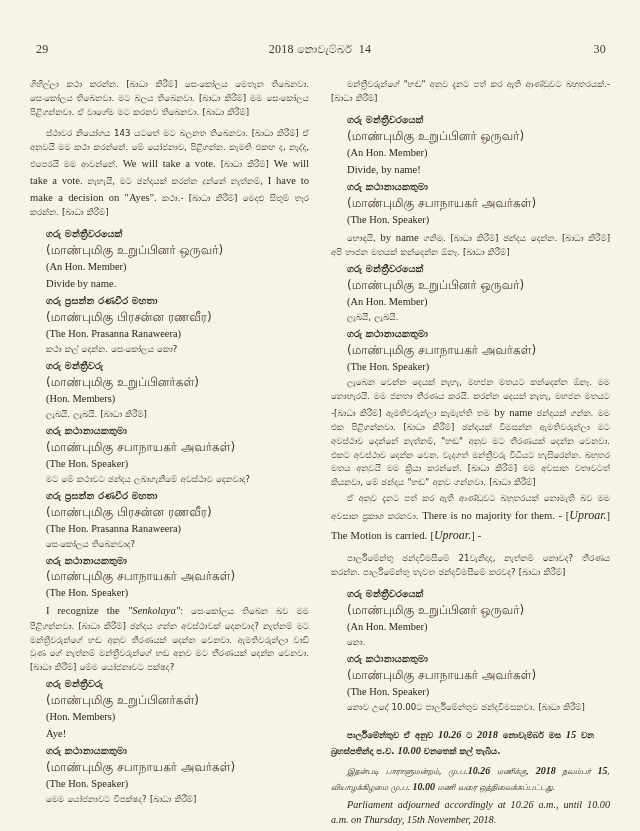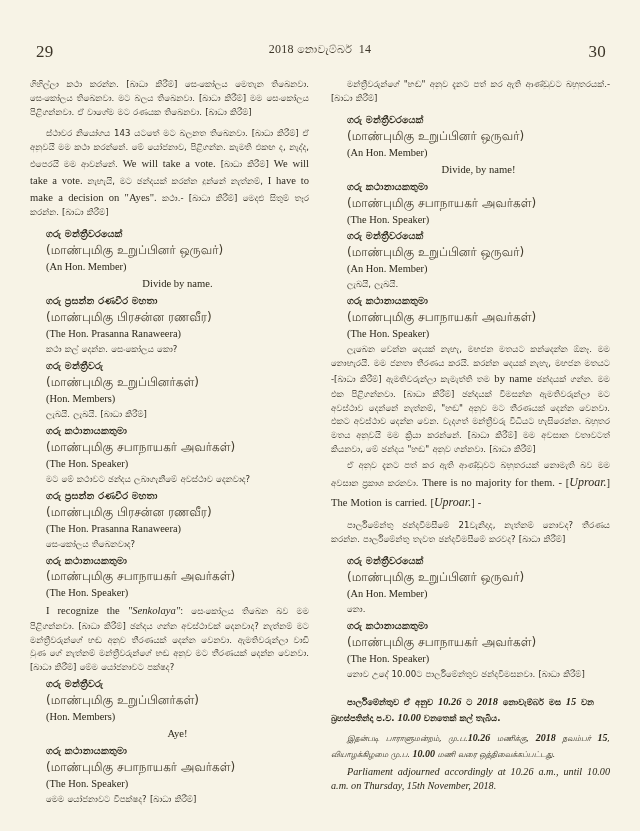--- a/index.html
+++ b/index.html
@@ -27,21 +27,21 @@
   }
   
   .header {
     position: relative;
     height: 22px;
     margin-bottom: 14px;
   }
   .folio-left, .folio-right, .header-center {
     position: absolute;
     top: 0;
-    font-size: 17px;
+    font-size: 12px;
     color: #3c3528;
     letter-spacing: 0.3px;
   }
   .folio-left { left: 6px; }
   .folio-right { right: 4px; }
   .header-center {
     left: 0;
     right: 0;
     text-align: center;
     font-size: 12px;
@@ -125,21 +125,20 @@
     font-size: 10.6px;
     font-style: italic;
   }
   .speech-en-only {
     font-family: "Liberation Serif", serif;
     font-size: 10.6px;
     line-height: 1.5;
     color: #2a2619;
     margin: 0 0 2px 0;
     padding-left: 16px;
-    text-align: center;
   }
   
   .adjourn {
     margin-top: 12px;
   }
   .adjourn .adj-sin {
     font-family: "DejaVu Sans", sans-serif;
     font-size: 8.5px;
     font-weight: bold;
     line-height: 1.6;
@@ -190,21 +189,21 @@
   <div class="header">
     <span class="folio-left">29</span>
     <span class="header-center"><span>2018</span>&nbsp;<span class="hdr-date-sin">නොවැම්බර්</span>&nbsp;&nbsp;<span>14</span></span>
     <span class="folio-right">30</span>
   </div>
 
   <div class="columns">
 
    <div class="col">
 
-     <p class="para">ගිහිල්ලා කථා කරන්න. [බාධා කිරීම්] සෙංකෝලය මෙතැන තිබෙනවා. සෙංකෝලය තිබෙනවා. මට බලය තිබෙනවා. [බාධා කිරීම්] මම සෙංකෝලය පිළිගන්නවා. ඒ වාගේම මට රණයක තිබෙනවා. [බාධා කිරීම්]</p>
+     <p class="para">ගිහිල්ලා කථා කරන්න. [බාධා කිරීම්] සෙංකෝලය මෙතැන තිබෙනවා. සෙංකෝලය තිබෙනවා. මට බලය තිබෙනවා. [බාධා කිරීම්] මම සෙංකෝලය පිළිගන්නවා. ඒ වාගේම මට කරනව තිබෙනවා. [බාධා කිරීම්]</p>
 
      <p class="para indent"><span>ස්ථාවර නියෝගය 143 යටතේ මට බලනත තිබෙනවා. [බාධා කිරීම්] ඒ අනුවයි මම කථා කරන්නේ. මේ යෝජනාව, පිළිගන්න. කැමති එකඟ ද, නැද්ද, එපෙරයි මම ආවන්නේ. </span><span class="en">We will take a vote.</span><span> [බාධා කිරීම්] </span><span class="en">We will take a vote.</span><span> නැහැයි, මට ඡන්දයක් කරන්න දුන්නේ නැත්නම්, </span><span class="en">I have to make a decision on "Ayes".</span><span> කථා.- [බාධා කිරීම්] මෙදළු සිතුම් තෑර කරන්න. [බාධා කිරීම්]</span></p>
 
      <div class="speaker">
        <span class="name-sin">ගරු මන්ත්‍රීවරයෙක්</span>
        <span class="name-tam">(மாண்புமிகு உறுப்பினர் ஒருவர்)</span>
        <span class="name-eng">(An Hon. Member)</span>
      </div>
      <p class="speech-en-only">Divide by name.</p>
 
@@ -268,20 +267,21 @@
        <span class="name-tam">(மாண்புமிகு உறுப்பினர் ஒருவர்)</span>
        <span class="name-eng">(An Hon. Member)</span>
      </div>
      <p class="speech-en-only">Divide, by name!</p>
 
      <div class="speaker">
        <span class="name-sin">ගරු කථානායකතුමා</span>
        <span class="name-tam">(மாண்புமிகு சபாநாயகர் அவர்கள்)</span>
        <span class="name-eng">(The Hon. Speaker)</span>
      </div>
+     <p class="speech"><span>හොඳයි, </span><span class="en">by name</span><span> ගනිමු. [බාධා කිරීම්] ඡන්දය දෙන්න. [බාධා කිරීම්] අපි හාජන මතයක් කන්දෙන්න ඕනෑ. [බාධා කිරීම්]</span></p>
 
      <div class="speaker">
        <span class="name-sin">ගරු මන්ත්‍රීවරයෙක්</span>
        <span class="name-tam">(மாண்புமிகு உறுப்பினர் ஒருவர்)</span>
        <span class="name-eng">(An Hon. Member)</span>
      </div>
      <p class="speech">ලැබයි, ලැබයි.</p>
 
      <div class="speaker">
        <span class="name-sin">ගරු කථානායකතුමා</span>

